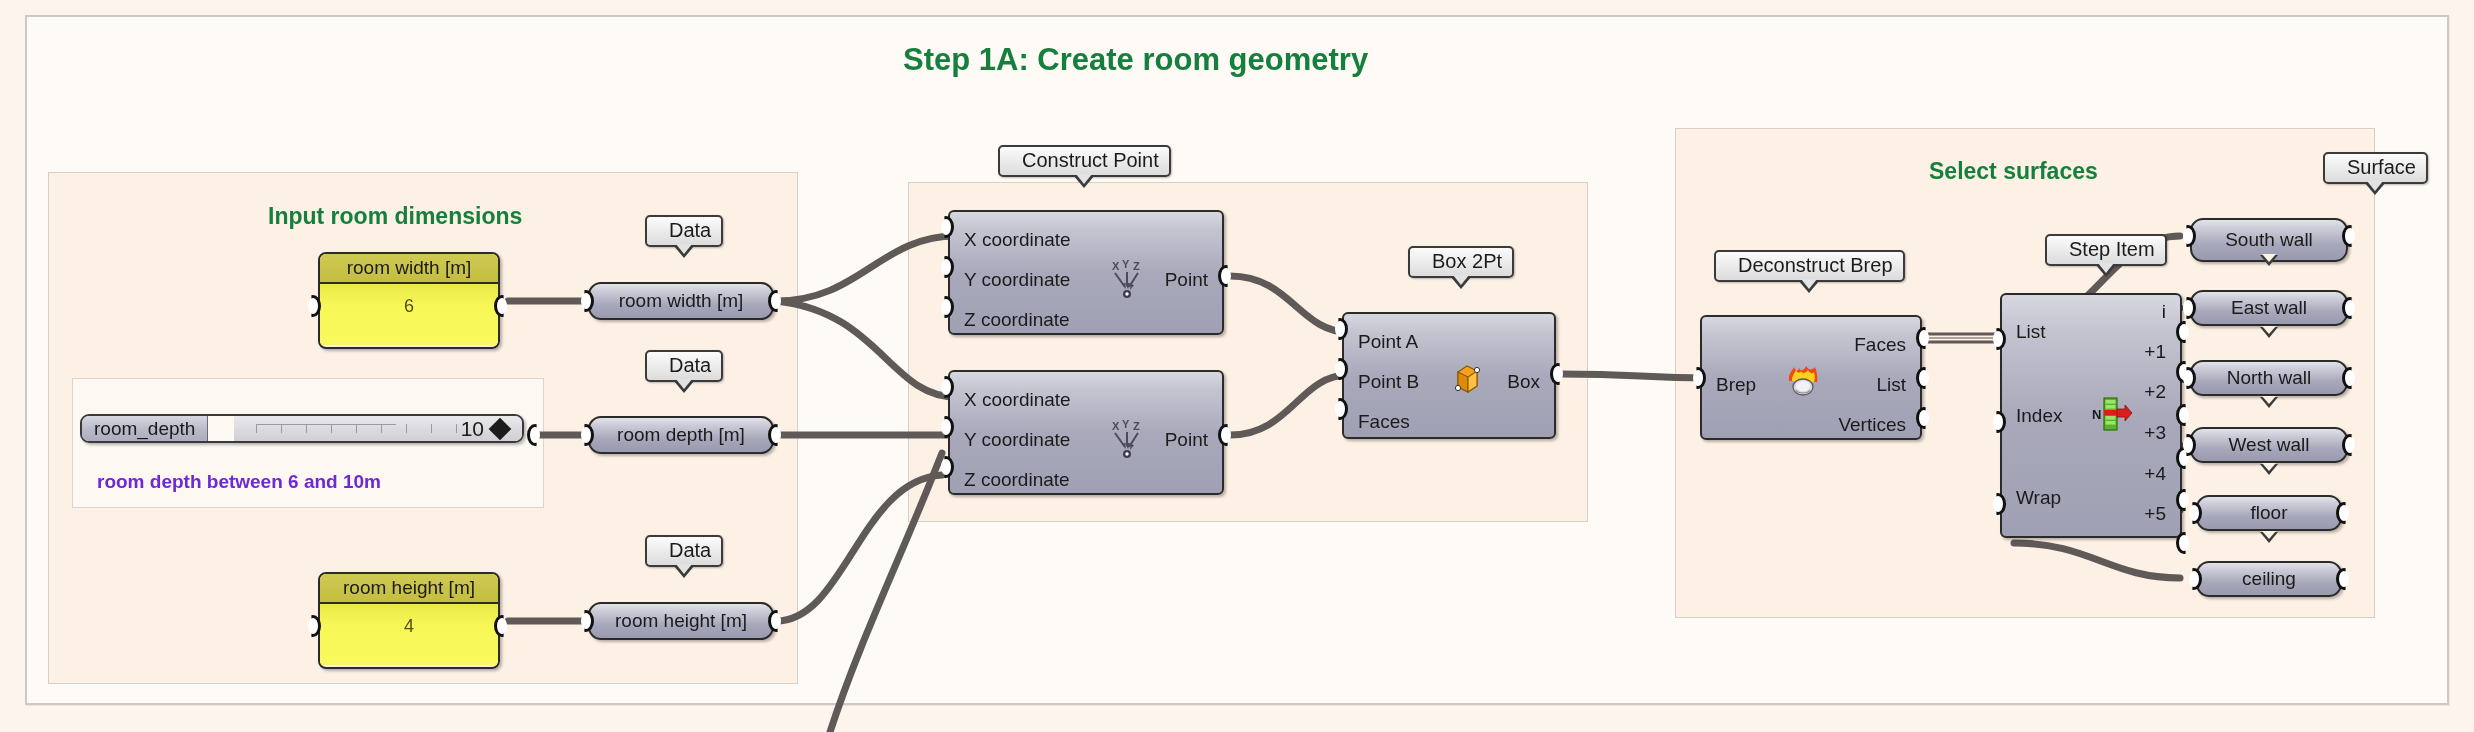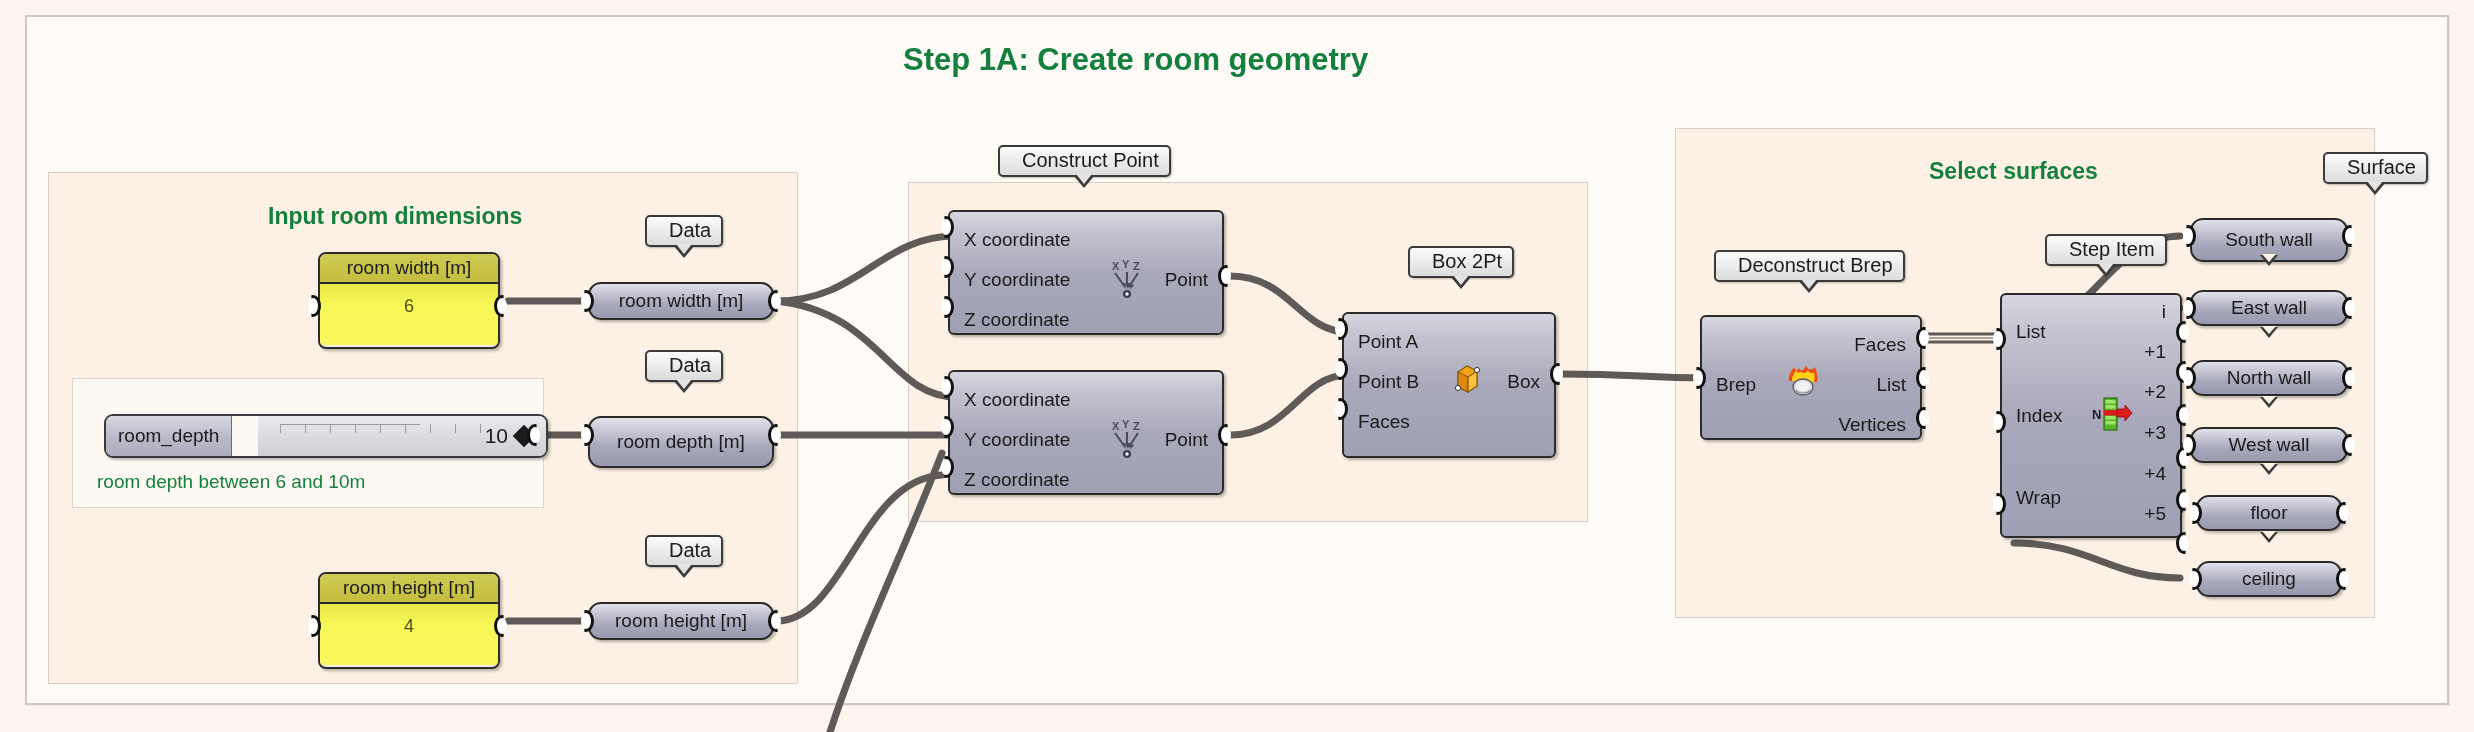--- a/index.html
+++ b/index.html
@@ -109,21 +109,21 @@
     background: linear-gradient(to bottom,#eaeaee,#d9d9dd 60%,#cfcfd4);
     display:flex; align-items:center; justify-content:flex-end;
     padding-right: 10px;
   }
   .slider .sval { font-size: 21px; color:#1b1b1b; margin-right: 8px; }
   .tick { position:absolute; top: 8px; width:1px; height:9px; background:#9a9aa2; }
   .tickrule { position:absolute; top: 8px; height:1px; background:#9a9aa2; }
 
   .caption {
     position:absolute;
-    font-size: 19px; font-weight: normal; color:#15803d; white-space:nowrap;
+    font-size: 19px; font-weight: bold; color:#6d28d9; white-space:nowrap;
   }
 
   
   .bubble {
     position:absolute;
     border: 2px solid #3b3b3b;
     border-radius: 5px;
     background: linear-gradient(to bottom,#fbfbfb,#eaeaea 55%,#dcdcdc);
     padding: 2px 10px 3px 22px;
     font-size: 20px; color:#1b1b1b; white-space:nowrap;
@@ -245,21 +245,21 @@
     <div class="phead">room height [m]</div>
     <div class="pbody">4</div>
   </div>
   <div class="grip left" style="left:305px; top:615px;">
       <span></span>
     </div>
   <div class="grip right" style="left:494px; top:615px;">
       <span></span>
     </div>
 
-  <div class="slider" style="left:104px; top:414px; width:444px; height:44px;gap:26px;">
+  <div class="slider" style="left:80px; top:414px; width:444px; height:29px;gap:26px;">
     <div class="sname">room_depth</div>
     <div class="strack">
       <div class="tickrule" style="left:22px; right:126px;"></div>
       <div class="tick" style="left:22px;"></div>
       <div class="tick" style="left:47px;"></div>
       <div class="tick" style="left:72px;"></div>
       <div class="tick" style="left:97px;"></div>
       <div class="tick" style="left:122px;"></div>
       <div class="tick" style="left:147px;"></div>
       <div class="tick" style="left:172px;"></div>
@@ -280,21 +280,21 @@
   <div class="bubble" style="left:645px; top:535px;">Data</div>
 
   <div class="capsule" style="left:588px; top:282px; width:186px; height:38px;">room width [m]</div>
   <div class="grip left" style="left:578px; top:290px;">
       <span></span>
     </div>
   <div class="grip right" style="left:768px; top:290px;">
       <span></span>
     </div>
 
-  <div class="capsule" style="left:588px; top:416px; width:186px; height:52px;">room depth [m]</div>
+  <div class="capsule" style="left:588px; top:416px; width:186px; height:38px;">room depth [m]</div>
   <div class="grip left" style="left:578px; top:424px;">
       <span></span>
     </div>
   <div class="grip right" style="left:768px; top:424px;">
       <span></span>
     </div>
 
   <div class="capsule" style="left:588px; top:602px; width:186px; height:38px;">room height [m]</div>
   <div class="grip left" style="left:578px; top:610px;">
       <span></span>
@@ -356,21 +356,21 @@
     </div>
   <div class="grip left" style="left:938px; top:456px;">
       <span></span>
     </div>
   <div class="grip right" style="left:1218px; top:424px;">
       <span></span>
     </div>
 
   <div class="bubble" style="left:1408px; top:246px;">Box 2Pt</div>
 
-  <div class="comp" style="left:1342px; top:312px; width:214px; height:146px;">
+  <div class="comp" style="left:1342px; top:312px; width:214px; height:127px;">
     <span class="ptxt in" style="top:17px;">Point A</span>
     <span class="ptxt in" style="top:57px;">Point B</span>
     <span class="ptxt in" style="top:97px;">Faces</span>
     <span class="ptxt out" style="top:57px;">Box</span>
     <svg class="ico" style="left:106px; top:48px;" width="34" height="36" viewBox="0 0 34 36">
       <path d="M8,10 L17,4 L27,9 L27,24 L18,30 L8,25 Z" fill="#f6a31b" stroke="#8a5a07" stroke-width="1.2"></path>
       <path d="M8,10 L18,15 L18,30 L8,25 Z" fill="#e08a0c" stroke="#8a5a07" stroke-width="1.2"></path>
       <path d="M18,15 L27,9 L27,24 L18,30 Z" fill="#fdc040" stroke="#8a5a07" stroke-width="1.2"></path>
       <circle cx="27" cy="8" r="2.6" fill="#fff" stroke="#333" stroke-width="1"></circle>
       <circle cx="8" cy="26" r="2.6" fill="#fff" stroke="#333" stroke-width="1"></circle>

